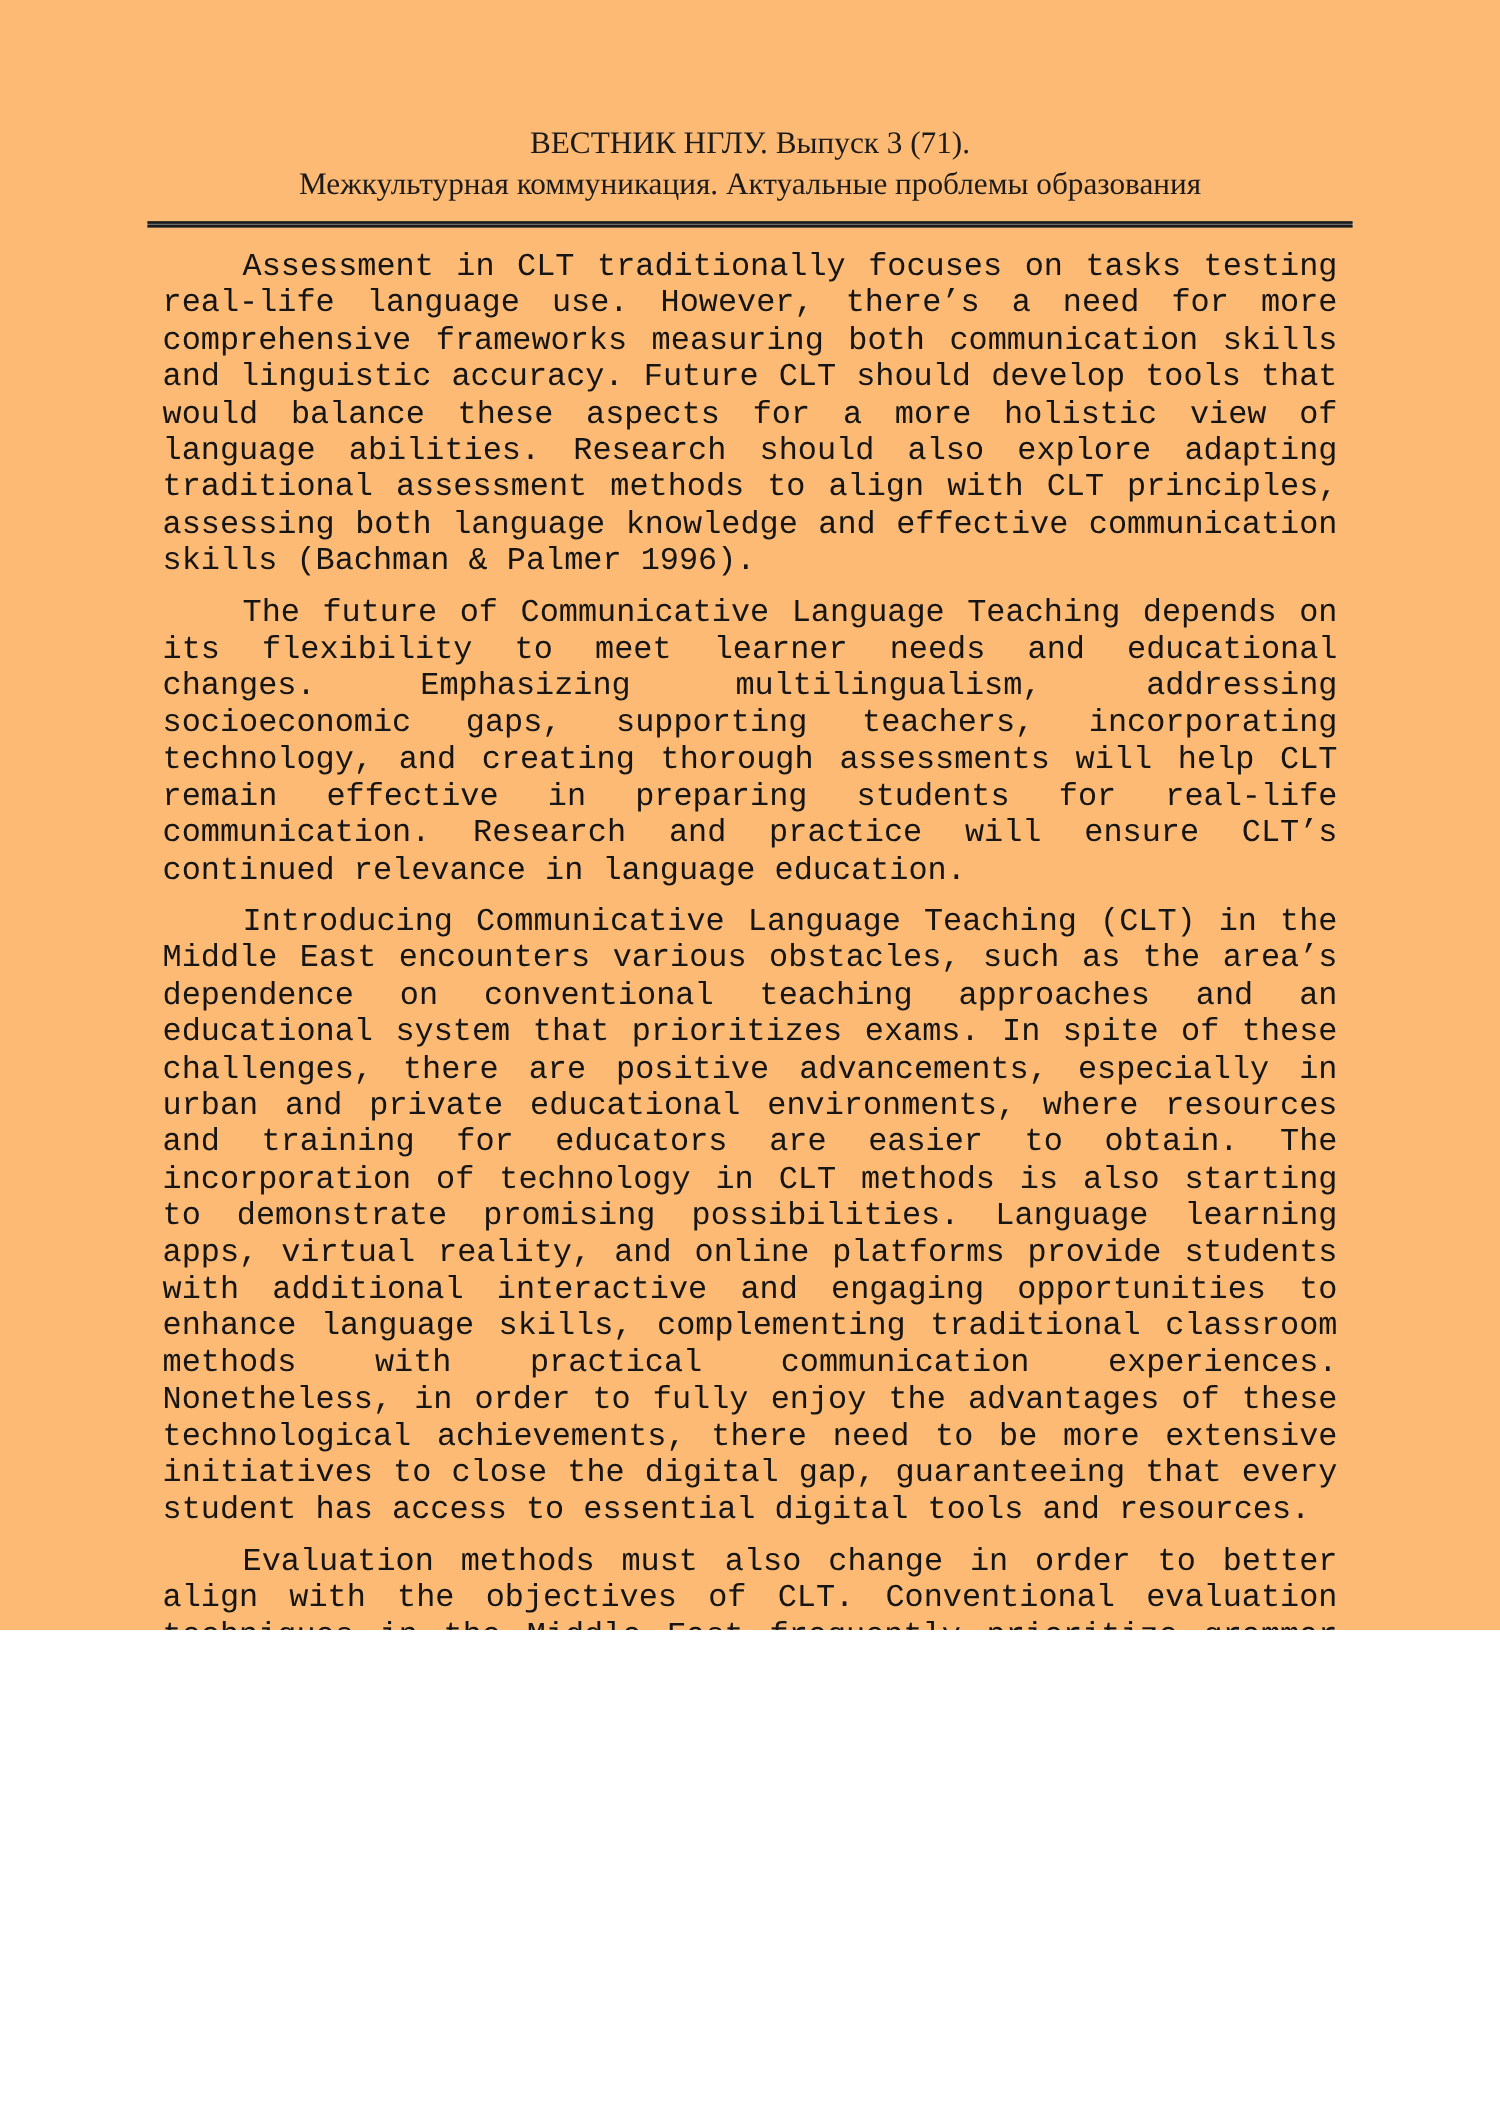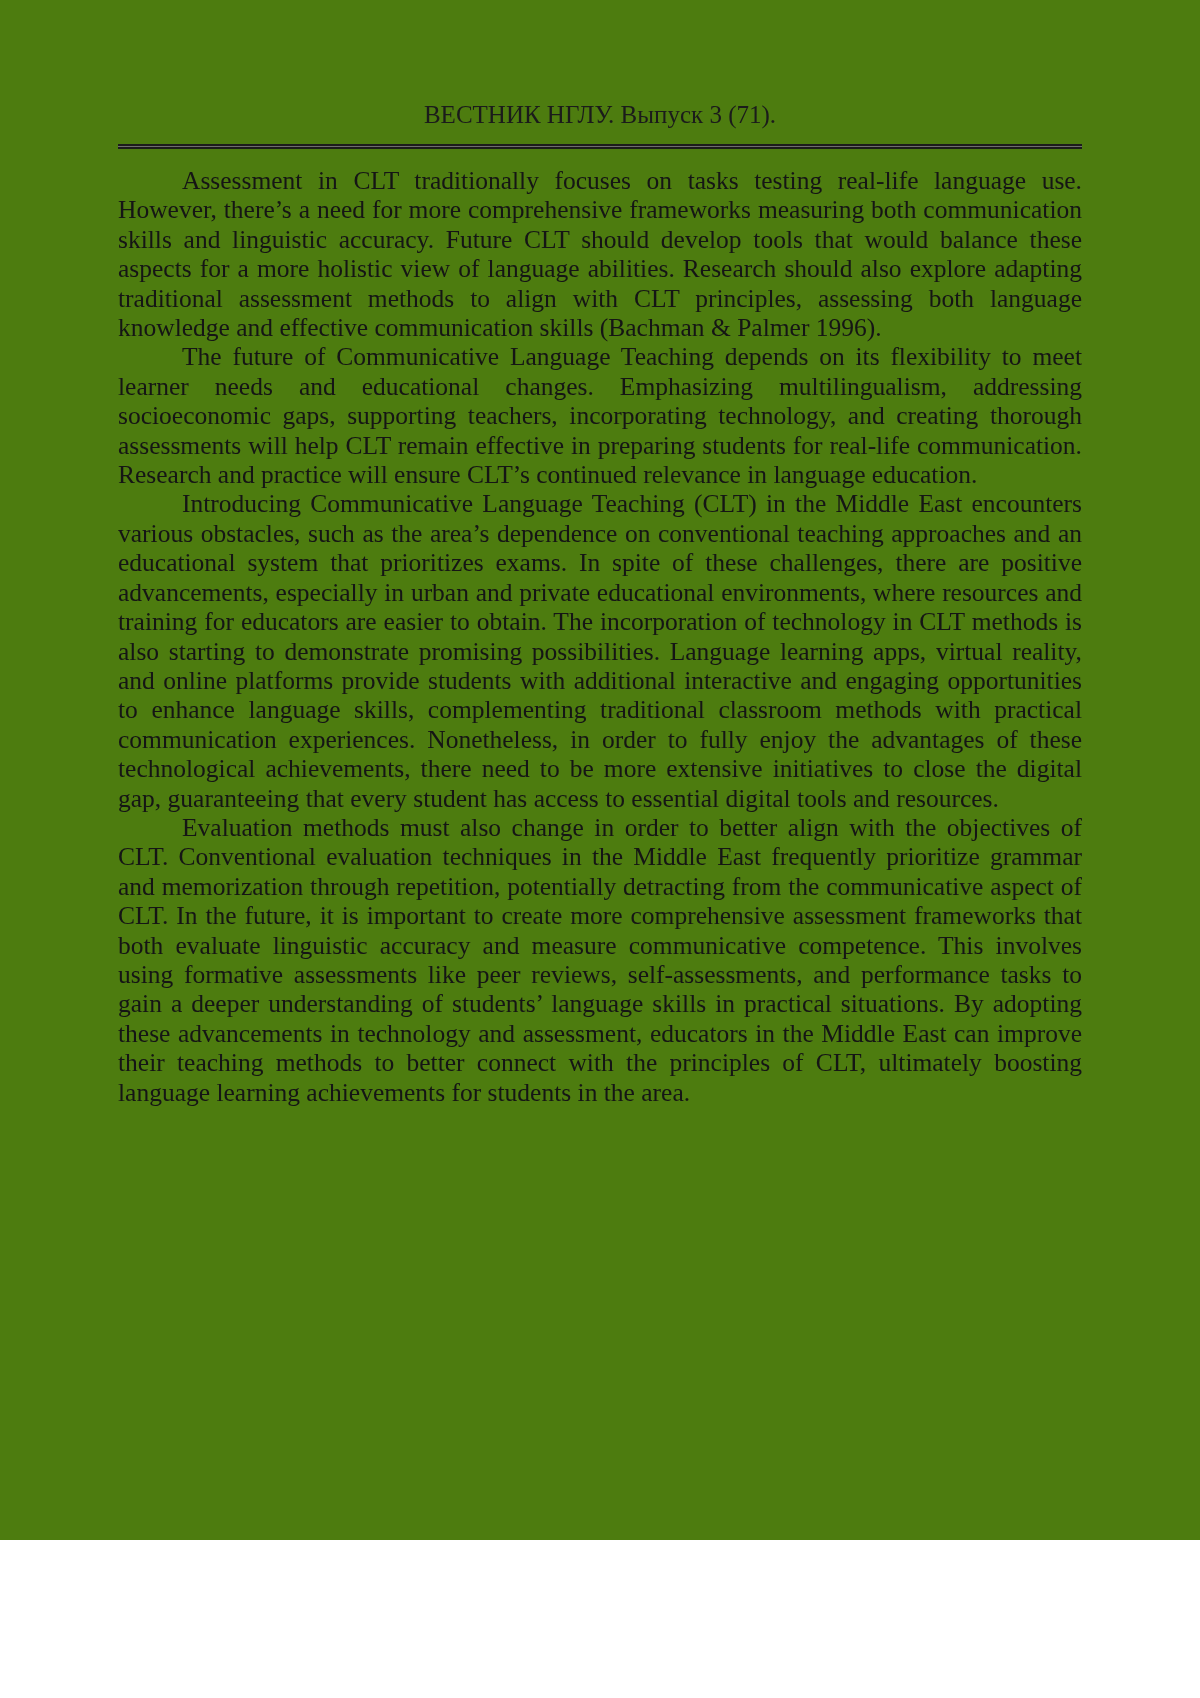--- a/index.html
+++ b/index.html
@@ -3,23 +3,23 @@
 <meta charset="utf-8">
 <style>
   html, body {
     margin: 0;
     padding: 0;
     background: #ffffff;
   }
   .page {
     position: relative;
     width: 1200px;
-    height: 1540px;
+    height: 1304px;
     margin: 0 auto;
-    background: #4d7c0f;
+    background: #fdba74;
     color: #161616;
     font-family: "Liberation Serif", "DejaVu Serif", serif;
     box-sizing: border-box;
     padding: 98px 118px 0 118px;
     overflow: hidden;
   }
   .running-head {
     text-align: center;
     font-size: 25px;
     line-height: 33px;
@@ -33,41 +33,43 @@
     border-bottom: 2px solid #1c1c1c;
   }
   .article-body {
     margin-top: 17px;
     font-size: 25.5px;
     line-height: 29.4px;
     text-align: justify;
     color: #151515;
   }
   .article-body p {
-    margin: 0;
+    margin: 12px;
     padding: 0;
     text-indent: 64px;
+    font-family: Liberation Mono, monospace;
   }
   .page-footer {
     position: absolute;
     left: 0;
     right: 0;
     top: 1548px;
     text-align: center;
     font-size: 27px;
     color: #1b1b1b;
   }
 </style>
 </head>
 <body>
 
 <div class="page">
 
   <header class="running-head">
     <div>ВЕСТНИК НГЛУ. Выпуск 3 (71).</div>
+    <div>Межкультурная коммуникация. Актуальные проблемы образования</div>
     <div class="header-rule"></div>
   </header>
 
   <main class="article-body">
     <p>Assessment in CLT traditionally focuses on tasks testing real-life language use. However, there’s a need for more comprehensive frameworks measuring both communication skills and linguistic accuracy. Future CLT should develop tools that would balance these aspects for a more holistic view of language abilities. Research should also explore adapting traditional assessment methods to align with CLT principles, assessing both language knowledge and effective communication skills (Bachman &amp; Palmer 1996).</p>
     <p>The future of Communicative Language Teaching depends on its flexibility to meet learner needs and educational changes. Emphasizing multilingualism, addressing socioeconomic gaps, supporting teachers, incorporating technology, and creating thorough assessments will help CLT remain effective in preparing students for real-life communication. Research and practice will ensure CLT’s continued relevance in language education.</p>
     <p>Introducing Communicative Language Teaching (CLT) in the Middle East encounters various obstacles, such as the area’s dependence on conventional teaching approaches and an educational system that prioritizes exams. In spite of these challenges, there are positive advancements, especially in urban and private educational environments, where resources and training for educators are easier to obtain. The incorporation of technology in CLT methods is also starting to demonstrate promising possibilities. Language learning apps, virtual reality, and online platforms provide students with additional interactive and engaging opportunities to enhance language skills, complementing traditional classroom methods with practical communication experiences. Nonetheless, in order to fully enjoy the advantages of these technological achievements, there need to be more extensive initiatives to close the digital gap, guaranteeing that every student has access to essential digital tools and resources.</p>
     <p>Evaluation methods must also change in order to better align with the objectives of CLT. Conventional evaluation techniques in the Middle East frequently prioritize grammar and memorization through repetition, potentially detracting from the communicative aspect of CLT. In the future, it is important to create more comprehensive assessment frameworks that both evaluate linguistic accuracy and measure communicative competence. This involves using formative assessments like peer reviews, self-assessments, and performance tasks to gain a deeper understanding of students’ language skills in practical situations. By adopting these advancements in technology and assessment, educators in the Middle East can improve their teaching methods to better connect with the principles of CLT, ultimately boosting language learning achievements for students in the area.</p>
   </main>
 

